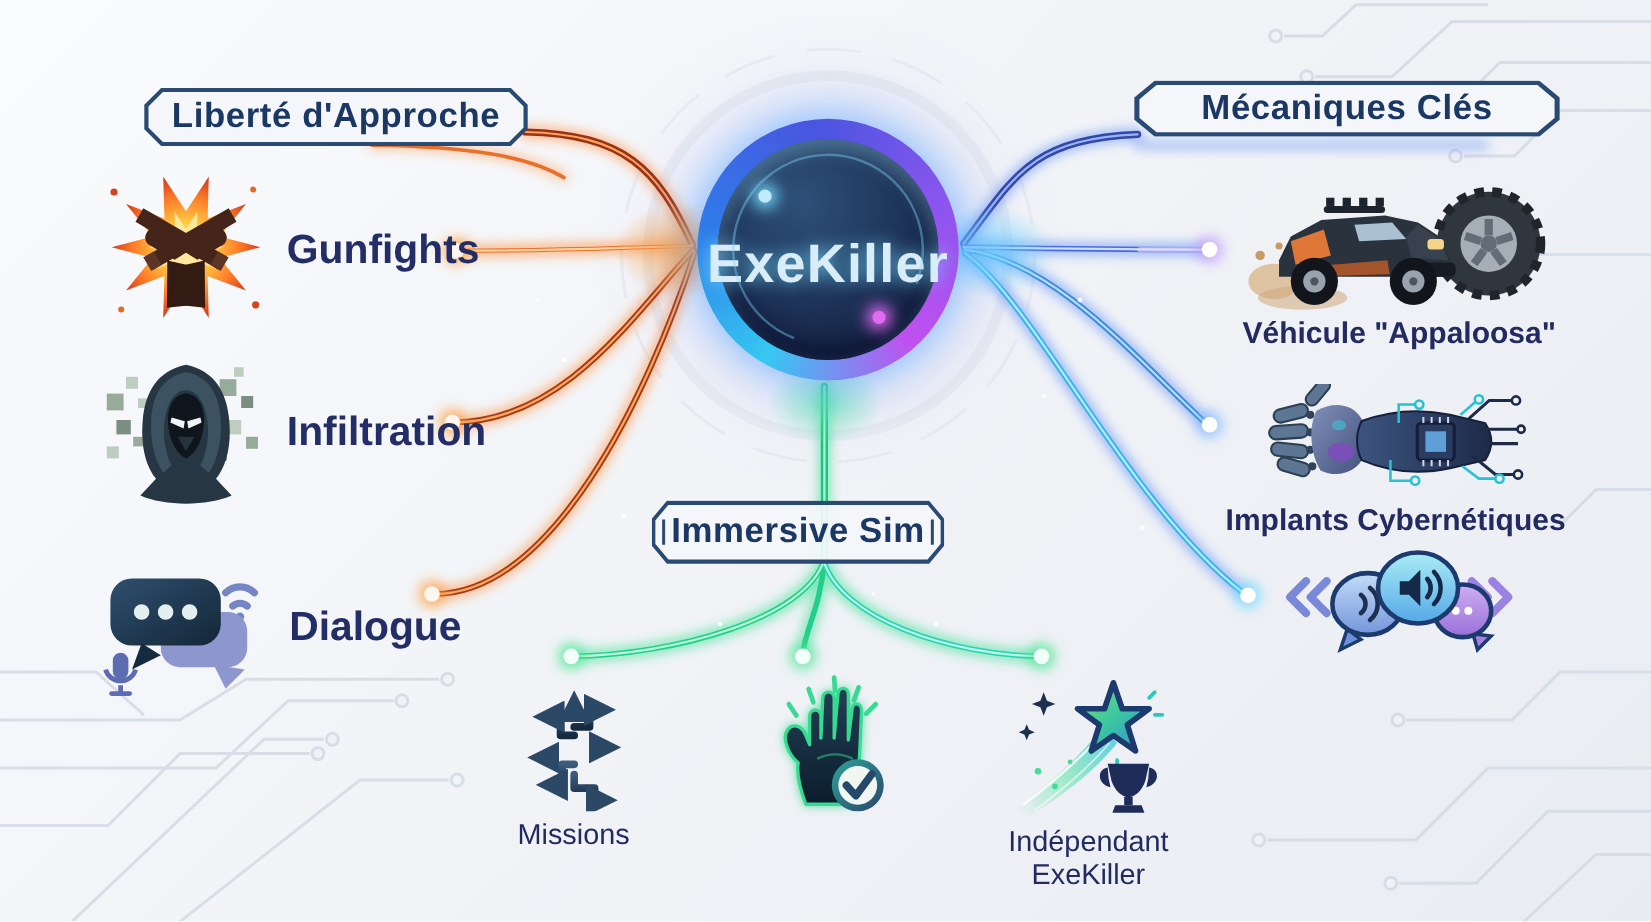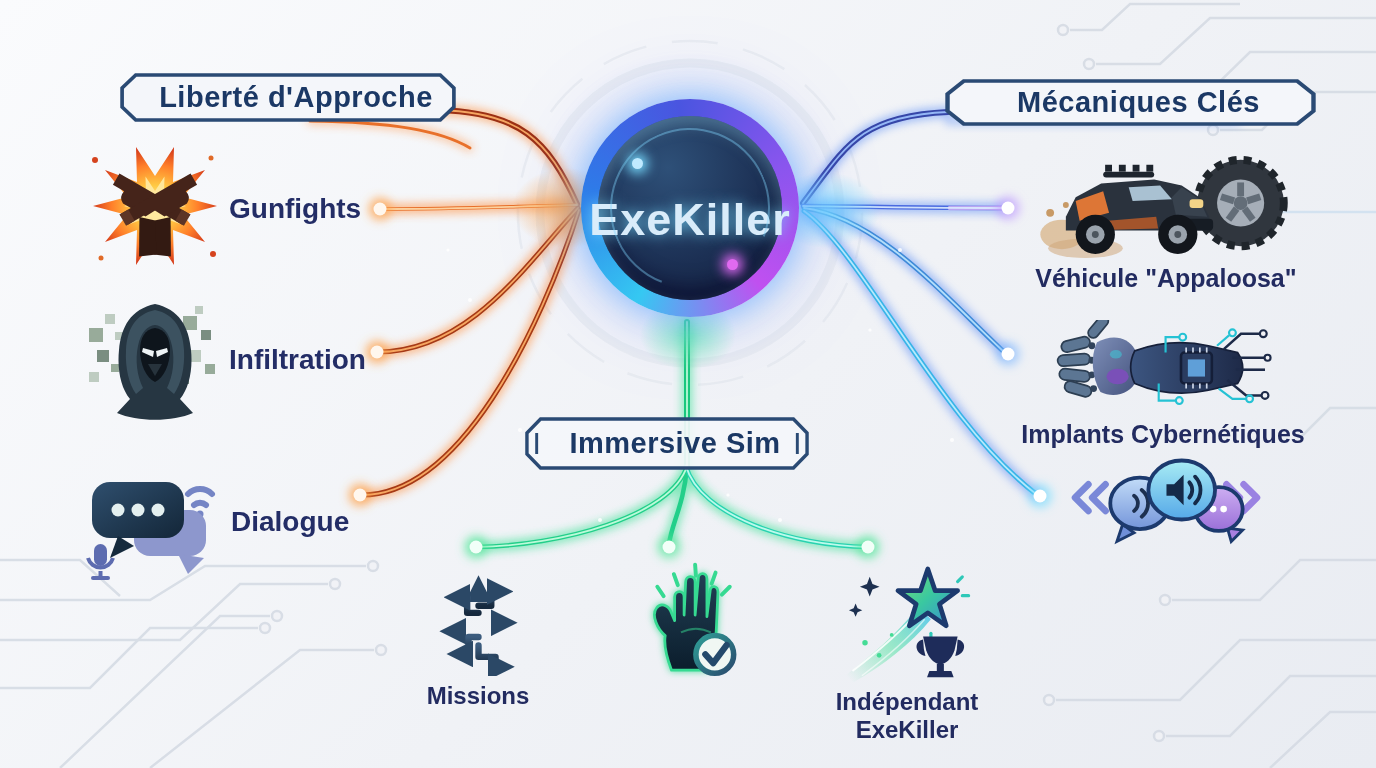--- a/index.html
+++ b/index.html
@@ -17,31 +17,31 @@
     box-shadow:inset 0 8px 16px rgba(160,230,255,.35),inset 0 -12px 20px rgba(8,8,40,.65);
     display:flex;align-items:center;justify-content:center;}
   .node-inner::before{content:'';position:absolute;inset:12px;border-radius:50%;
     border:2.5px solid rgba(130,215,255,.4);border-bottom-color:transparent;transform:rotate(-24deg);}
   .node-title{font-size:45px;font-weight:bold;color:#d9ecfa;letter-spacing:1px;
     text-shadow:0 0 14px rgba(120,220,255,.85);margin-top:24px;}
   .node-dot{position:absolute;width:11px;height:11px;border-radius:50%;}
   .nd1{left:34px;top:42px;background:#bfeaff;box-shadow:0 0 12px 5px rgba(120,220,255,.95);}
   .nd2{right:44px;bottom:30px;background:#e06af0;box-shadow:0 0 12px 5px rgba(225,105,245,.95);}
   
-  .frame{position:absolute;padding-left:16px;}
+  .frame{position:absolute;}
   .frame svg{position:absolute;left:0;top:0;width:100%;height:100%;}
   .frame-label{position:relative;display:flex;align-items:center;justify-content:center;
     width:100%;height:100%;font-size:29px;font-weight:bold;color:#1b3865;letter-spacing:.5px;}
   
   .litem{position:absolute;display:flex;align-items:center;}
-  .litem .item-label{margin-left:4px;font-size:28px;font-weight:bold;color:#232d66;}
+  .litem .item-label{margin-left:14px;font-size:34px;font-weight:bold;color:#232d66;}
   .ritem{position:absolute;display:flex;flex-direction:column;align-items:center;}
   .ritem .item-label{margin-top:4px;font-size:25px;font-weight:bold;color:#222b60;text-align:center;white-space:nowrap;}
   .bitem{position:absolute;display:flex;flex-direction:column;align-items:center;}
-  .bitem .item-label{margin-top:6px;font-size:24px;font-weight:bold;color:#222b60;
+  .bitem .item-label{margin-top:6px;font-size:24px;font-weight:normal;color:#222b60;
     text-align:center;line-height:1.15;}
   .flare{position:absolute;border-radius:50%;pointer-events:none;}
   .flare-left{left:512px;top:168px;width:110px;height:80px;
     background:radial-gradient(closest-side,rgba(255,165,70,.85),rgba(255,140,50,0));}
   .flare-right{left:770px;top:172px;width:110px;height:76px;
     background:radial-gradient(closest-side,rgba(110,215,255,.8),rgba(110,200,255,0));}
   .flare-bottom{left:640px;top:300px;width:96px;height:70px;
     background:radial-gradient(closest-side,rgba(90,235,170,.7),rgba(90,235,170,0));}
 </style>
 </head>
@@ -198,28 +198,28 @@
     </div>
   </div>
 
   <div class="frame" style="left:120px;top:73px;width:320px;height:49px">
     <svg viewBox="0 0 320 49" preserveAspectRatio="none">
       <path d="M15,2 H305 L318,15 V34 L305,47 H15 L2,34 V15 Z" fill="#f4f6fa" stroke="#2a4a74" stroke-width="3.5"></path>
     </svg>
     <span class="frame-label">Liberté d'Approche</span>
   </div>
 
-  <div class="frame" style="left:945px;top:79px;width:355px;height:47px">
+  <div class="frame" style="left:945px;top:67px;width:355px;height:47px">
     <svg viewBox="0 0 295 47" preserveAspectRatio="none">
       <path d="M15,2 H280 L293,15 V32 L280,45 H15 L2,32 V15 Z" fill="#f4f6fa" stroke="#2a4a74" stroke-width="3.5"></path>
     </svg>
     <span class="frame-label">Mécaniques Clés</span>
   </div>
 
-  <div class="frame" style="left:525px;top:417px;width:268px;height:53px">
+  <div class="frame" style="left:543px;top:417px;width:244px;height:53px">
     <svg viewBox="0 0 292 53" preserveAspectRatio="none">
       <path d="M16,2 H276 L290,16 V37 L276,51 H16 L2,37 V16 Z" fill="rgba(244,246,250,.92)" stroke="#2a4a74" stroke-width="3.5"></path>
       <line x1="12" y1="16" x2="12" y2="37" stroke="#2a4a74" stroke-width="3"></line>
       <line x1="280" y1="16" x2="280" y2="37" stroke="#2a4a74" stroke-width="3"></line>
     </svg>
     <span class="frame-label">Immersive Sim</span>
   </div>
 
   <div class="litem" style="left:85px;top:146px">
     <svg width="140" height="125" viewBox="0 0 140 125">

